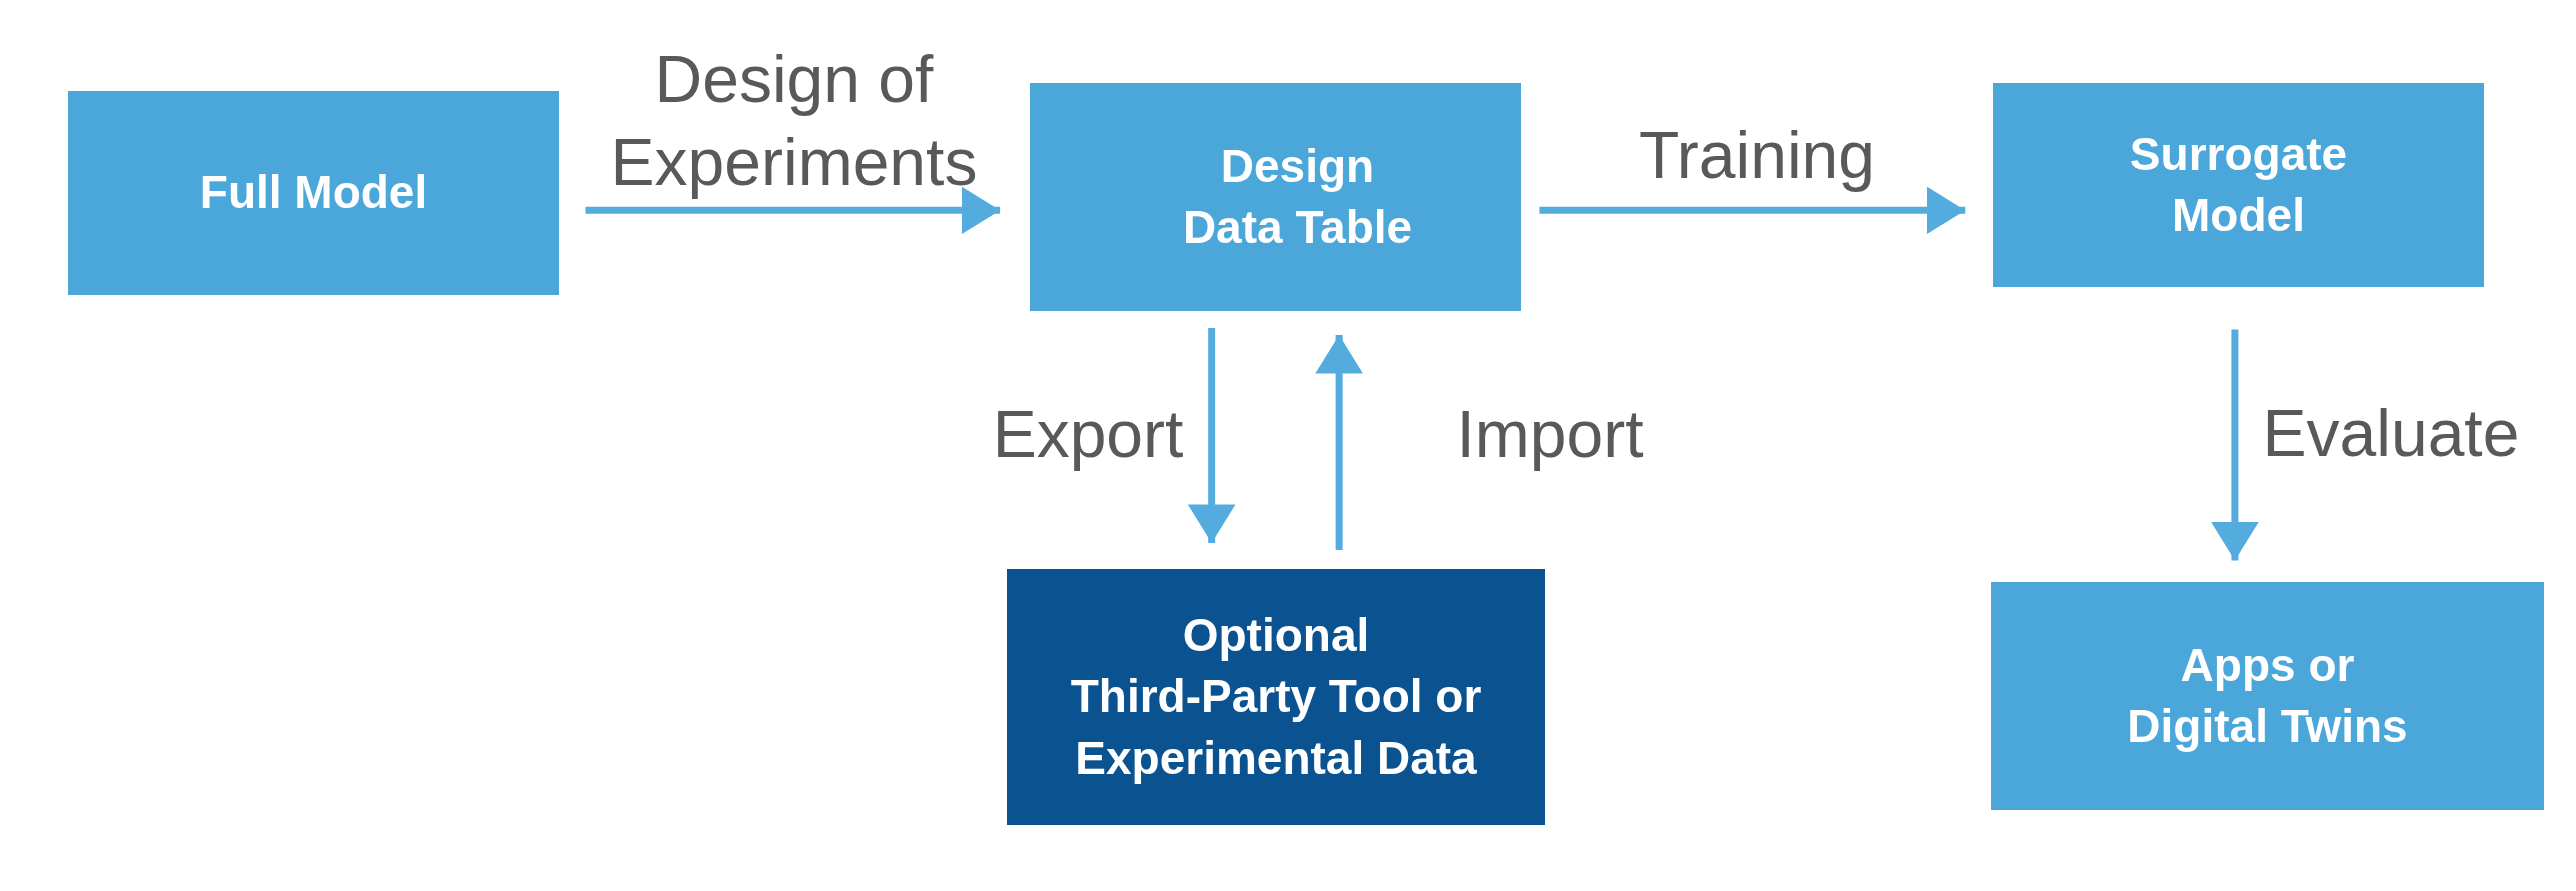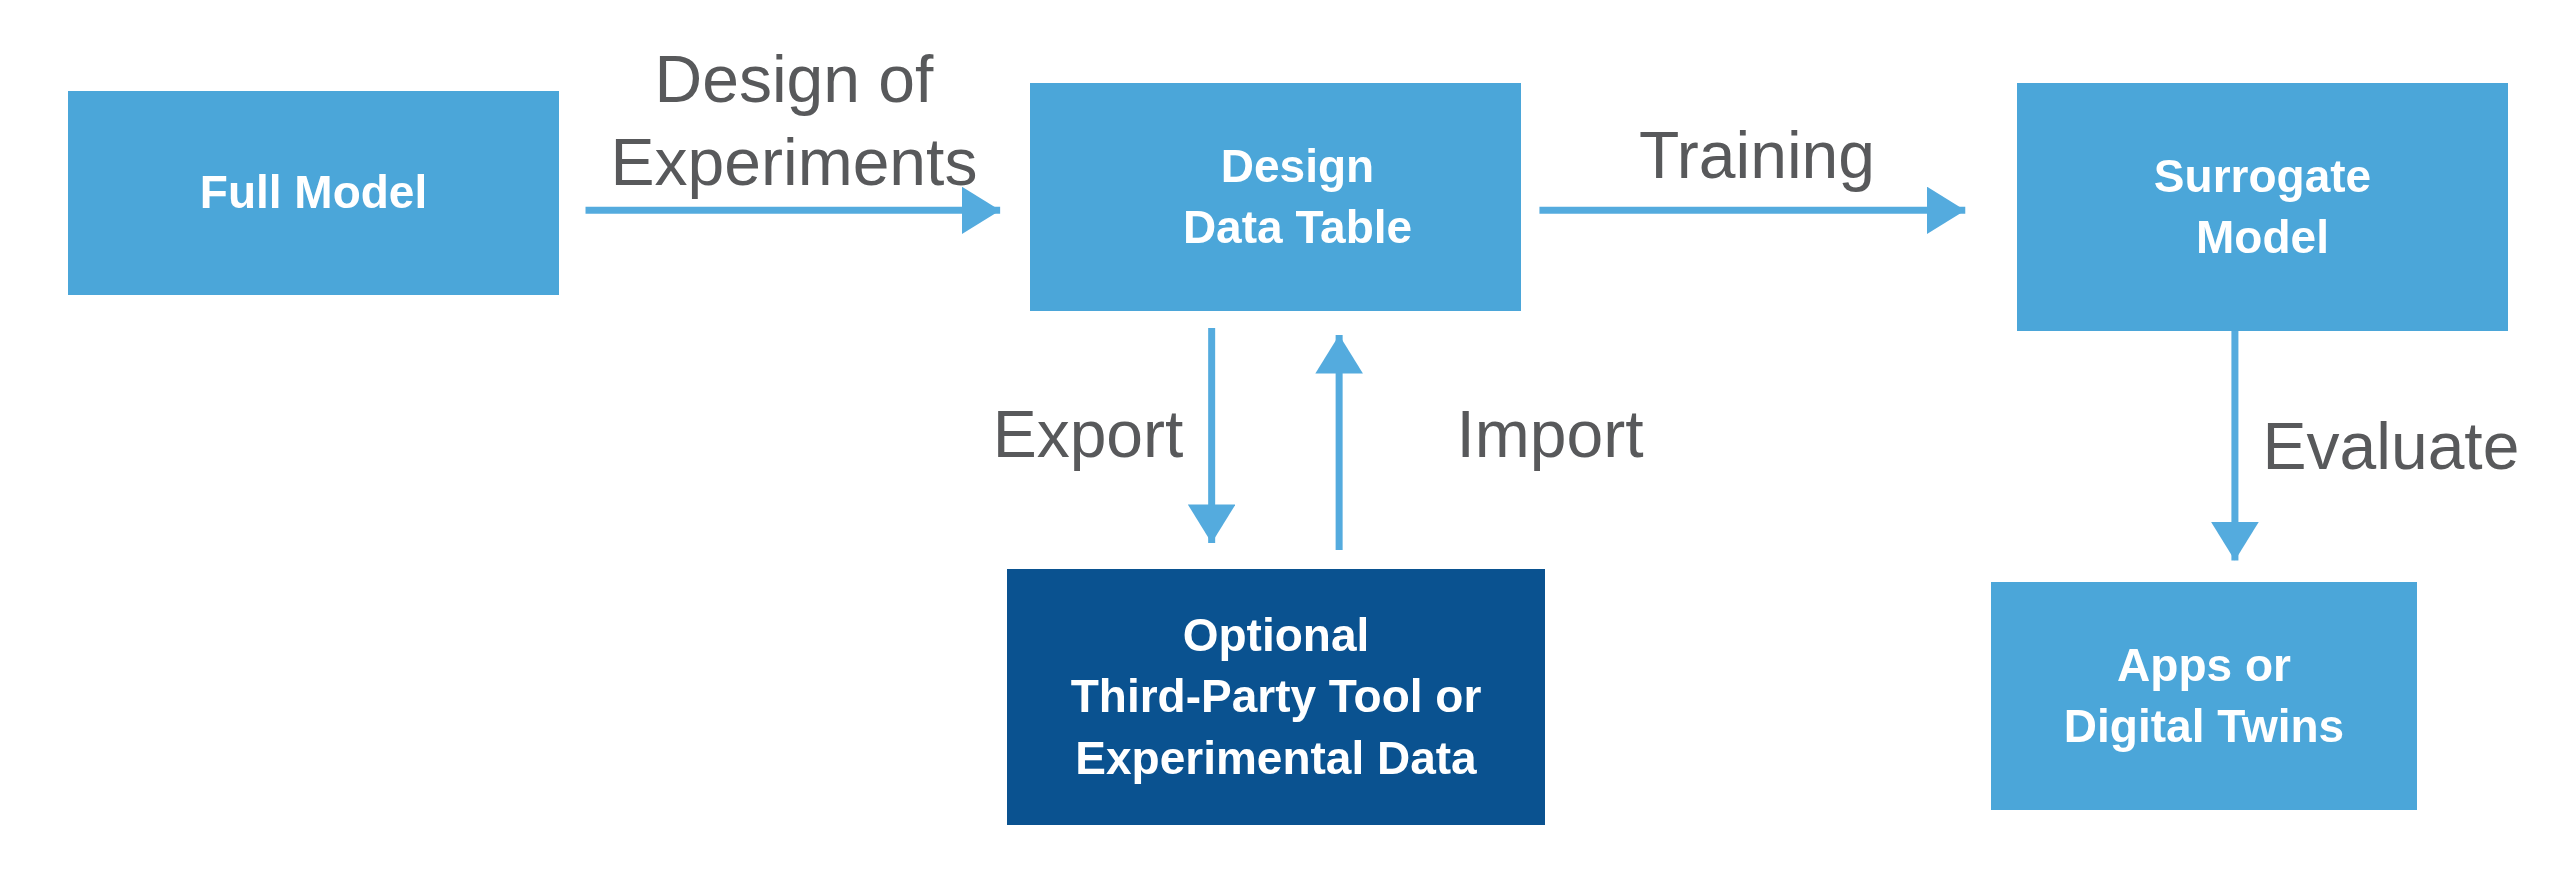--- a/index.html
+++ b/index.html
@@ -84,41 +84,41 @@
 
   <div class="node light" style="left:68px; top:91px; width:491px; height:204px;">
     <span>Full Model</span>
   </div>
 
   <div class="node light" style="left:1030px; top:83px; width:491px; height:228px;padding-left:44px;">
     <span>Design
 Data Table</span>
   </div>
 
-  <div class="node light" style="left:1993px; top:83px; width:491px; height:248px;margin-left:24px;">
+  <div class="node light" style="left:1993px; top:83px; width:491px; height:204px;">
     <span>Surrogate
 Model</span>
   </div>
 
   <div class="node dark" style="left:1007px; top:569px; width:538px; height:256px;">
     <span>Optional
 Third-Party Tool or
 Experimental Data</span>
   </div>
 
-  <div class="node light" style="left:1991px; top:582px; width:426px; height:228px;">
+  <div class="node light" style="left:1991px; top:582px; width:553px; height:228px;">
     <span>Apps or
 Digital Twins</span>
   </div>
 
   <div class="edge-label" style="left:794px; top:120px;">Design of
 Experiments</div>
 
   <div class="edge-label" style="left:1757px; top:155px;">Training</div>
 
   <div class="edge-label" style="left:1088px; top:434px;">Export</div>
 
   <div class="edge-label" style="left:1550px; top:434px;">Import</div>
 
-  <div class="edge-label" style="left:2391px; top:446px;">Evaluate</div>
+  <div class="edge-label" style="left:2391px; top:433px;">Evaluate</div>
 
 </div>
 
 
 </body></html>

